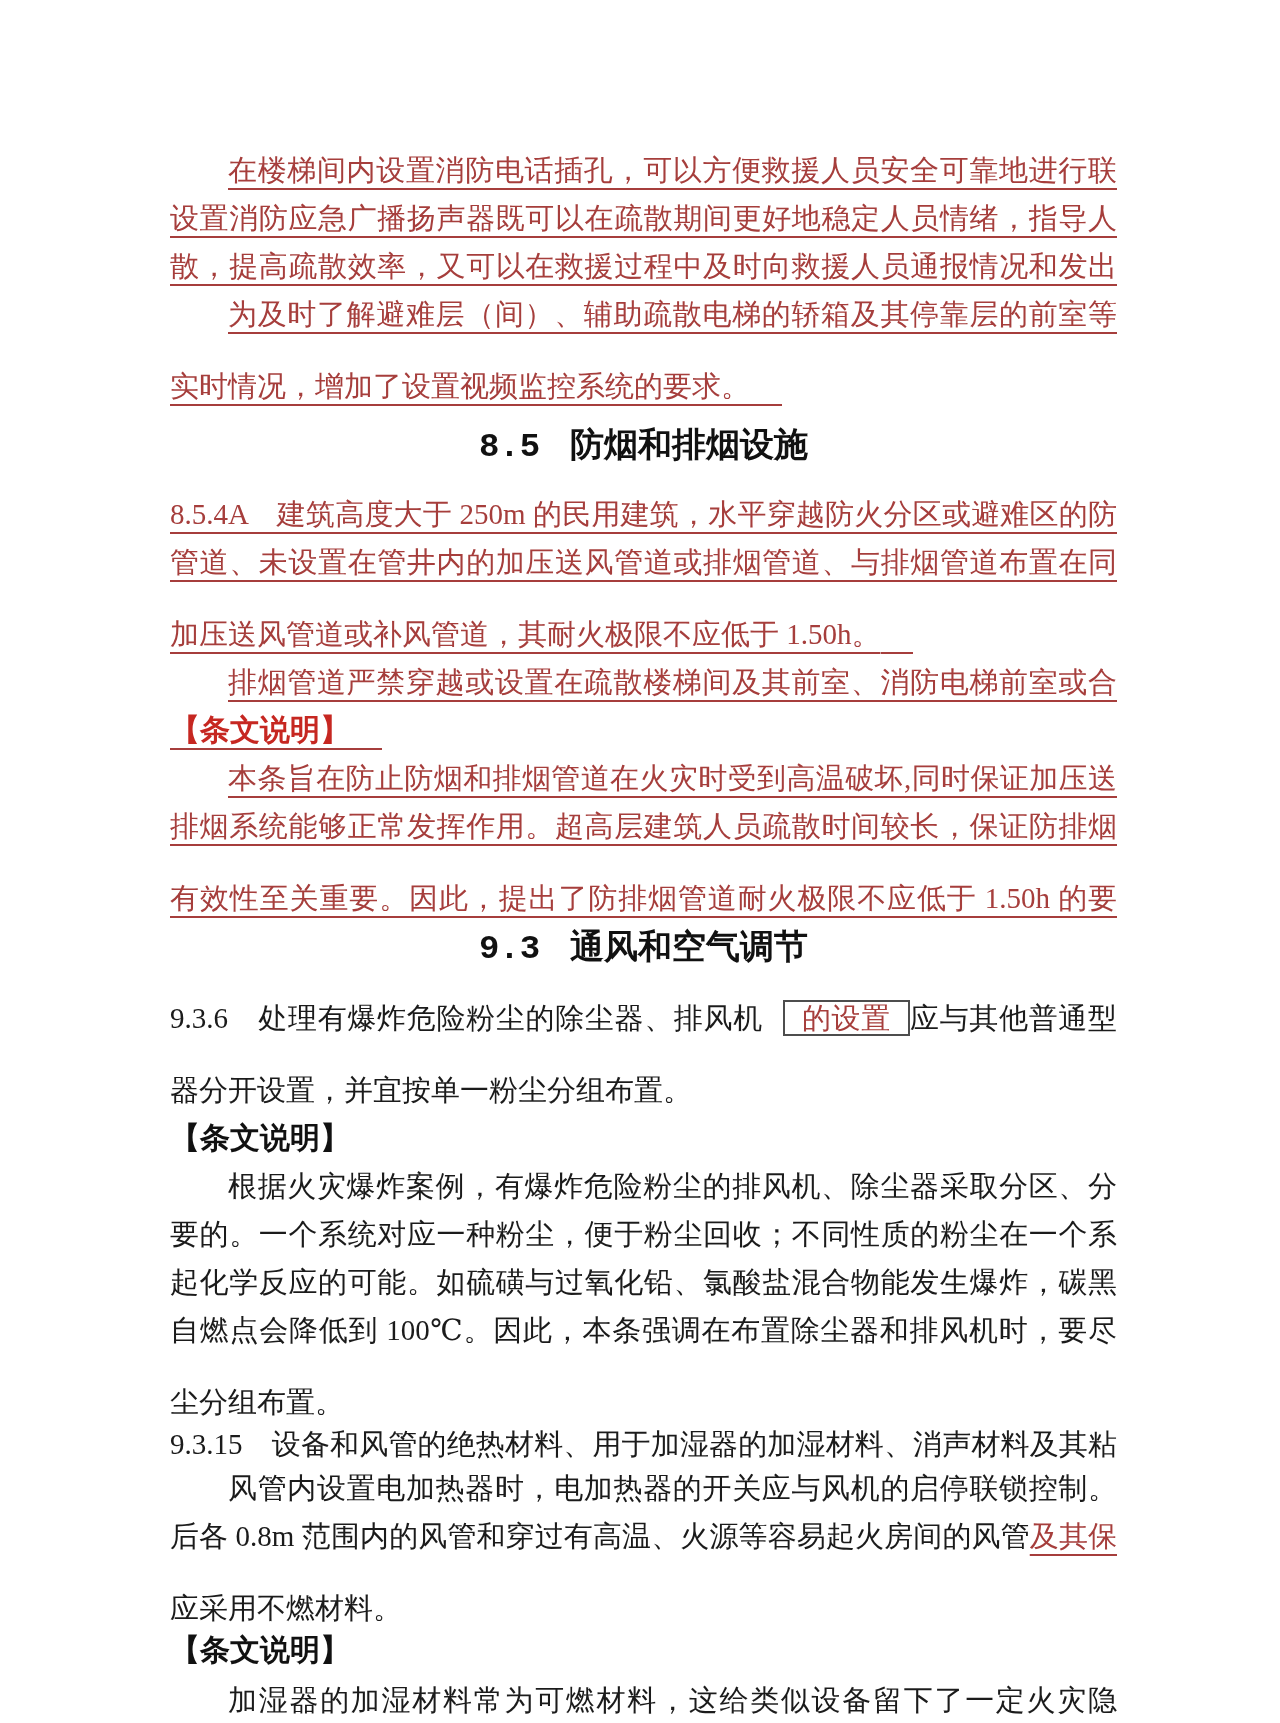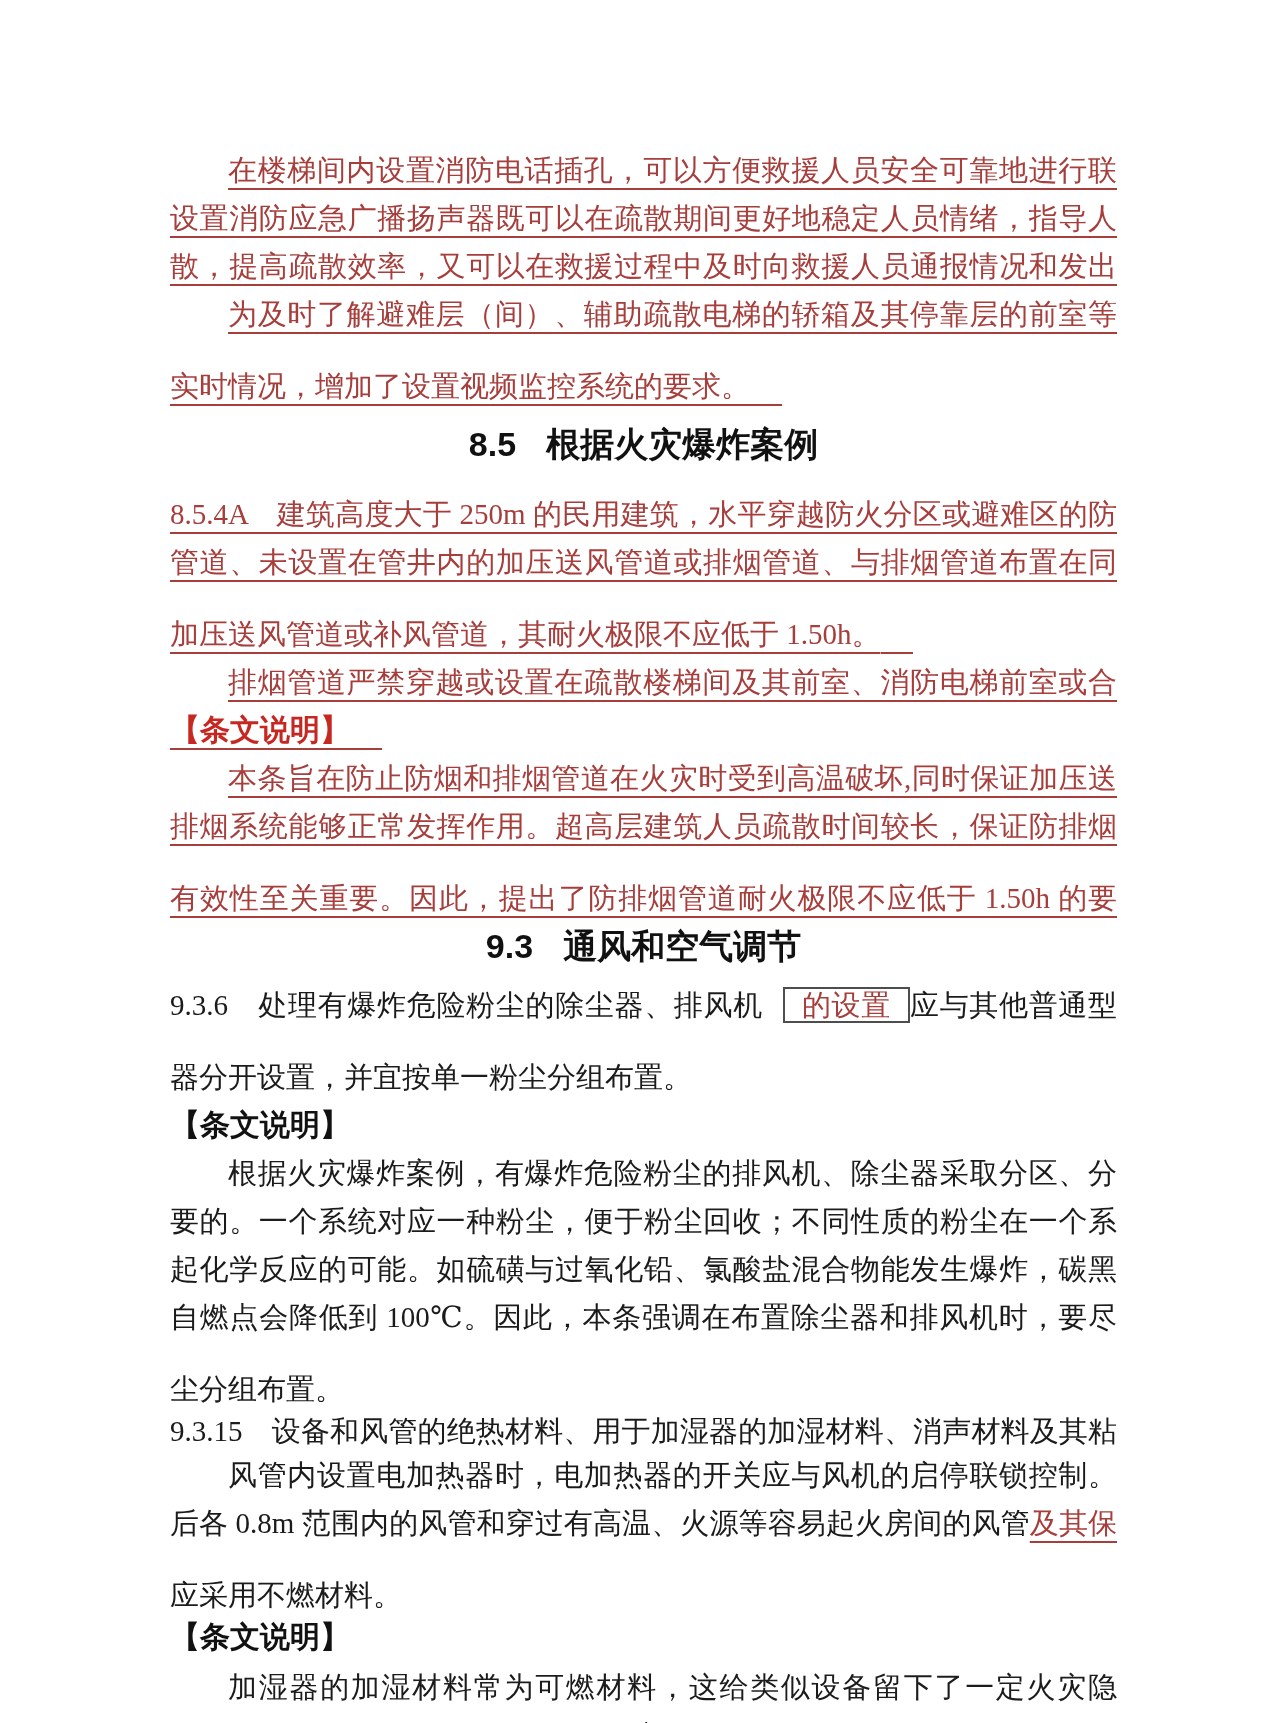--- a/index.html
+++ b/index.html
@@ -37,23 +37,23 @@
     border-bottom:2px solid var(--red);
     position:relative;top:10px;
   }
   
   .hd{
     height:48px;line-height:48px;
     text-align:center;
     font-family:"Liberation Sans","DejaVu Sans",sans-serif;
     font-weight:bold;font-size:34px;color:#111;
   }
-  .hd .num{font-family:Liberation Sans, sans-serif;margin-right:30px;}
+  .hd .num{font-family:Liberation Mono, monospace;margin-right:30px;}
   .hd-85{margin-top:10px;margin-bottom:22px;}
-  .hd-93{margin-bottom:11px;}
+  .hd-93{margin-bottom:24px;}
   
   .lab{
     height:48px;line-height:48px;font-size:30px;
     font-family:Liberation Serif, serif;
     font-weight:bold;text-align:left;text-align-last:left;
   }
   .lab-red{
     color:var(--bright-red);
     text-decoration:underline;
     text-decoration-color:var(--red);
@@ -95,21 +95,21 @@
       <div class="ln">设置消防应急广播扬声器既可以在疏散期间更好地稳定人员情绪，指导人员有序疏</div>
       <div class="ln">散，提高疏散效率，又可以在救援过程中及时向救援人员通报情况和发出指令。</div>
     </div>
 
     <div class="red-p">
       <div class="ln ind">为及时了解避难层（间）、辅助疏散电梯的轿箱及其停靠层的前室等部位人员的</div>
       <div class="ln last"><span>实时情况，增加了设置视频监控系统的要求。</span><span class="tail"></span></div>
     </div>
 
     <div class="hd hd-85">
-      <span class="num">8.5</span><span>根据火灾爆炸案例</span>
+      <span class="num">8.5</span><span>防烟和排烟设施</span>
     </div>
 
     <div class="red-p">
       <div class="ln">8.5.4A　建筑高度大于 250m 的民用建筑，水平穿越防火分区或避难区的防烟或排烟</div>
       <div class="ln">管道、未设置在管井内的加压送风管道或排烟管道、与排烟管道布置在同一管井内的</div>
       <div class="ln last"><span>加压送风管道或补风管道，其耐火极限不应低于 1.50h。</span><span class="tail"></span></div>
     </div>
 
     <div class="red-p">
       <div class="ln ind">排烟管道严禁穿越或设置在疏散楼梯间及其前室、消防电梯前室或合用前室内。</div>

